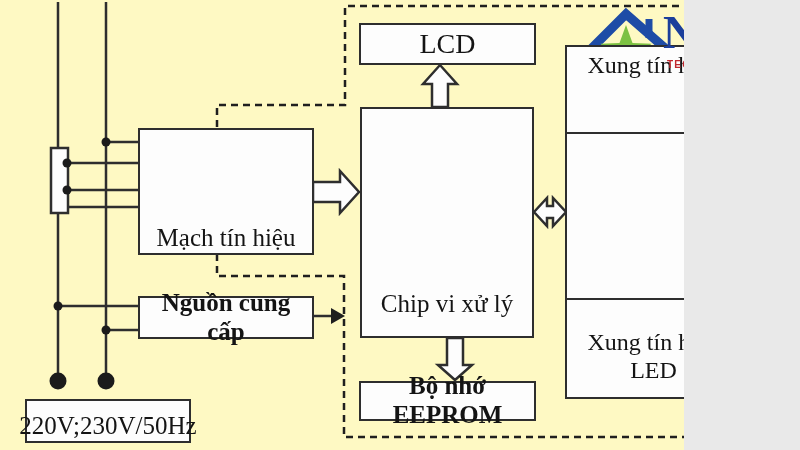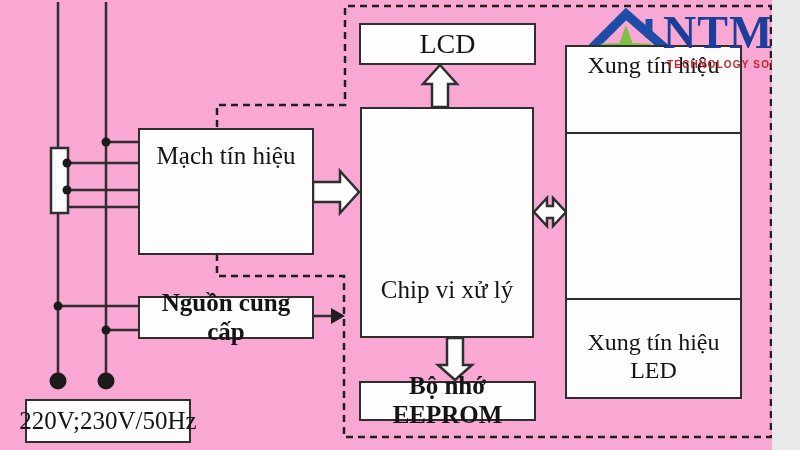--- a/index.html
+++ b/index.html
@@ -1,37 +1,37 @@
 <!DOCTYPE html>
 <html><head>
 <meta charset="utf-8">
 <style>
   html,body{margin:0;padding:0;}
   body{background:#e9e9e9;font-family:"Liberation Serif","DejaVu Serif",serif;}
   #stage{
-    position:relative;width:772px;height:450px;overflow:hidden;
-    background:#f9a8d4;color:#1d1d1d;
+    position:relative;width:684px;height:450px;overflow:hidden;
+    background:#fef9c3;color:#1d1d1d;
   }
   #wires{position:absolute;left:0;top:0;width:800px;height:450px;}
   .box{
     position:absolute;box-sizing:border-box;
     border:2px solid #2e2e2e;background:#fdfdfd;
     display:flex;align-items:center;justify-content:center;
     text-align:center;line-height:1.15;
   }
   .lbl{font-size:25px;color:#141414;}
   .lbl-lg{font-size:28px;color:#141414;}
   #box-lcd{left:359px;top:23px;width:177px;height:42px;}
   #box-chip{left:360px;top:107px;width:174px;height:231px;
-    align-items:flex-end;padding-bottom:31px;}
+    align-items:flex-end;padding-bottom:17px;}
   #box-eeprom{left:359px;top:381px;width:177px;height:40px;font-weight:bold;}
   #box-measure{left:138px;top:128px;width:176px;height:127px;
-    flex-direction:column;justify-content:space-between;padding-top:12px;gap:28px;}
+    flex-direction:column;justify-content:flex-end;padding-top:12px;gap:28px;}
   #box-power{left:138px;top:296px;width:176px;height:43px;font-weight:bold;}
-  #box-mains{left:25px;top:399px;width:166px;height:44px;}
+  #box-mains{left:25px;top:399px;width:166px;height:44px;align-items:flex-end;}
   #box-output{left:565px;top:45px;width:177px;height:354px;
     flex-direction:column;justify-content:flex-start;padding:0;}
   .out-sec{box-sizing:border-box;width:100%;display:flex;flex-direction:column;
     align-items:center;text-align:center;}
   #out-top{height:87px;justify-content:space-between;padding:5px 0 3px 0;
     border-bottom:2px solid #2e2e2e;}
   #out-mid{height:166px;border-bottom:2px solid #2e2e2e;}
   #out-bottom{flex:1;justify-content:center;padding-top:16px;gap:8px;}
   .lbl-sm{font-size:24px;color:#141414;}
   

